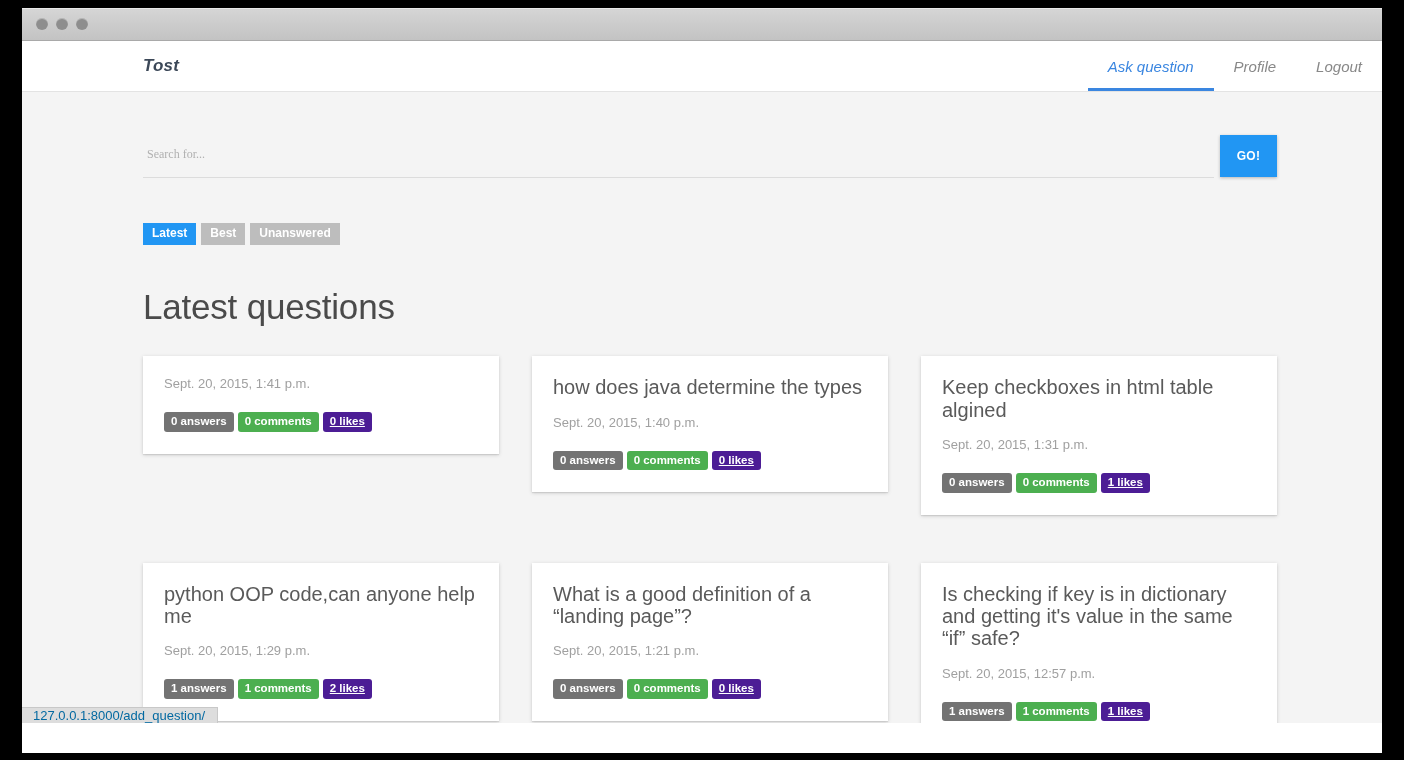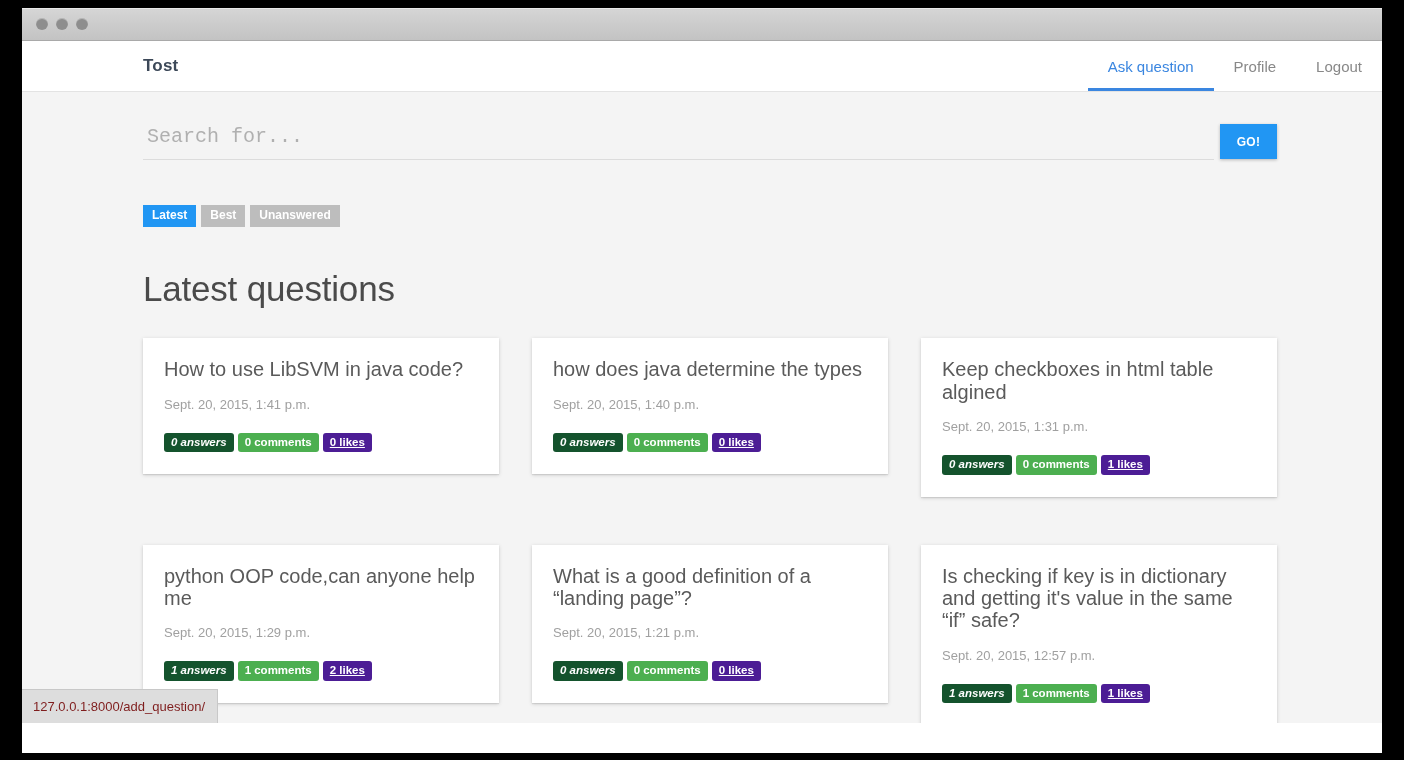--- a/index.html
+++ b/index.html
@@ -65,20 +65,21 @@
 
   
   #navbar {
     position: relative;
     height: 51px;
     background: #ffffff;
     border-bottom: 1px solid #e3e3e3;
     display: flex;
     align-items: stretch;
     justify-content: space-between;
+    font-style: italic;
   }
   #brand {
     display: flex;
     align-items: center;
     padding-left: 121px;
     font-size: 17px;
     font-weight: bold;
     color: #3c4858;
     letter-spacing: 0.2px;
   }
@@ -119,30 +120,31 @@
     align-items: flex-end;
     padding-top: 28px;
     gap: 0;
   }
   #search-input {
     flex: 1;
     height: 40px;
     border: none;
     border-bottom: 1px solid #dcdcdc;
     background: transparent;
-    font-size: 20px;
-    font-family: Liberation Mono, monospace;
+    font-size: 12px;
+    font-family: Liberation Serif, serif;
     color: #555555;
     padding: 0 2px 6px 4px;
     outline: none;
+    margin-top: 18px;
   }
   #search-input::placeholder { color: #b0b0b0; }
   #go-button {
     width: 57px;
-    height: 35px;
+    height: 42px;
     margin-left: 6px;
     margin-bottom: 1px;
     background: #2196f3;
     color: #ffffff;
     border: none;
     font-size: 12px;
     font-weight: bold;
     font-family: "Liberation Sans", sans-serif;
     letter-spacing: 0.3px;
     cursor: pointer;
@@ -213,38 +215,38 @@
   .badge {
     display: inline-block;
     padding: 3px 7px 4px;
     border-radius: 3px;
     font-size: 11.5px;
     font-weight: bold;
     color: #ffffff;
     line-height: 1.1;
     white-space: nowrap;
   }
-  .badge.answers  { background: #14532d; font-style: italic; }
+  .badge.answers  { background: #737373; }
   .badge.comments { background: #4caf50; }
   .badge.likes    { background: #4c1d95; text-decoration: underline; }
 
   
   #status-bar {
     position: absolute;
     left: 0;
     bottom: 0;
-    height: 34px;
+    height: 16px;
     padding: 0 12px 0 11px;
     background: #dddddd;
     border-top: 1px solid #c8c8c8;
     border-right: 1px solid #c8c8c8;
     display: flex;
     align-items: center;
     font-size: 13px;
-    color: #7f1d1d;
+    color: #0369a1;
     max-width: 470px;
   }
 </style>
 </head>
 <body>
 
 <div id="browser-window">
 
   <div id="titlebar">
     <div class="tl-highlight"></div>
@@ -277,21 +279,20 @@
         <span class="pill active">Latest</span>
         <span class="pill">Best</span>
         <span class="pill">Unanswered</span>
       </div>
 
       <h1 id="page-heading">Latest questions</h1>
 
       <div id="cards-grid">
 
         <div class="q-card">
-          <h2 class="q-title">How to use LibSVM in java code?</h2>
           <div class="q-date">Sept. 20, 2015, 1:41 p.m.</div>
           <div class="q-badges">
             <span class="badge answers">0 answers</span>
             <span class="badge comments">0 comments</span>
             <span class="badge likes">0 likes</span>
           </div>
         </div>
 
         <div class="q-card">
           <h2 class="q-title">how does java determine the types</h2>

